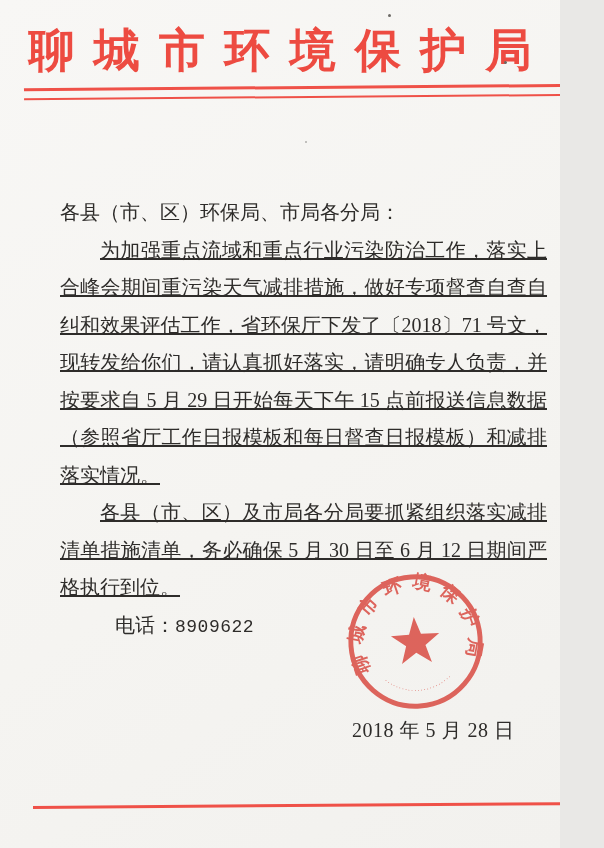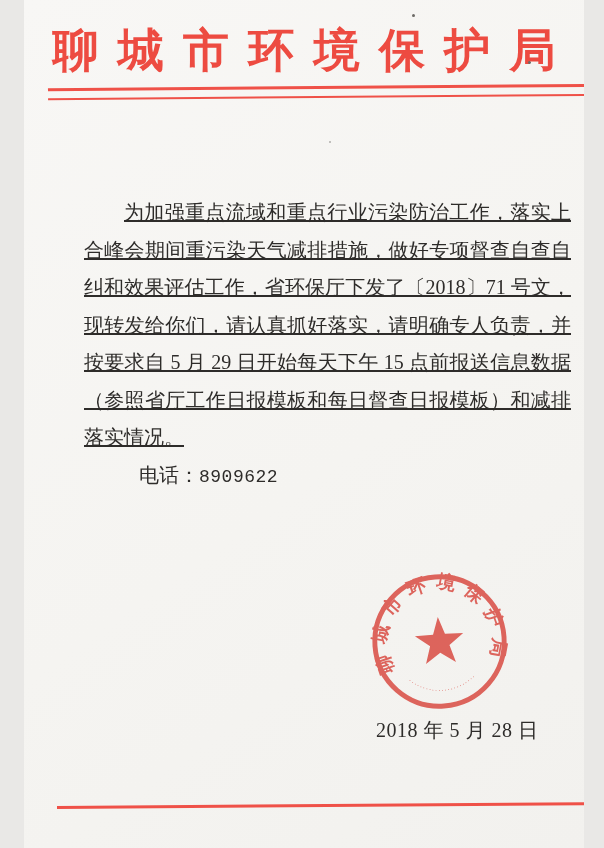--- a/index.html
+++ b/index.html
@@ -13,21 +13,20 @@
     width:604px;height:848px;
     background:#e9e8e6;
     font-family:"Liberation Serif", serif;
   }
   .page{
     position:relative;
     width:560px;height:848px;
     overflow:hidden;
     background:linear-gradient(145deg,#f8f7f5 0%,#f5f4f1 55%,#f2f1ee 100%);
     color:var(--body-text);
-    margin-left:24px;
   }
   
   .agency-header{
     position:absolute;top:24px;left:0;right:0;
     text-align:center;
     font-size:46px;line-height:54px;
     font-weight:bold;
     color:var(--header-red);
     letter-spacing:0.42em;
     padding-left:0.42em; 
@@ -98,21 +97,23 @@
 <div class="page">
 
   <div class="agency-header">聊城市环境保护局</div>
 
   <div class="header-divider"></div>
 
   <div class="doc-title">
   </div>
 
   <div class="doc-body">
+    <p>各县（市、区）环保局、市局各分局：</p>
     <p class="indent">为加强重点流域和重点行业污染防治工作，落实上合峰会期间重污染天气减排措施，做好专项督查自查自纠和效果评估工作，省环保厅下发了〔2018〕71 号文，现转发给你们，请认真抓好落实，请明确专人负责，并按要求自 5 月 29 日开始每天下午 15 点前报送信息数据（参照省厅工作日报模板和每日督查日报模板）和减排落实情况。</p>
+    <p class="indent">各县（市、区）及市局各分局要抓紧组织落实减排清单措施清单，务必确保 5 月 30 日至 6 月 12 日期间严格执行到位。</p>
     <p class="contact-line"><span>电话：</span><span class="mono">8909622</span></p>
   </div>
 
   <div class="signature-date">2018 年 5 月 28 日</div>
 
   <svg class="seal" viewBox="0 0 150 150">
     <defs>
       <path id="sealTopArc" d="M 24.3,93.5 A 54,54 0 1 1 125.7,93.5" fill="none"></path>
       <path id="sealBottomArc" d="M 31,103 A 52,52 0 0 0 119,103" fill="none"></path>
     </defs>

